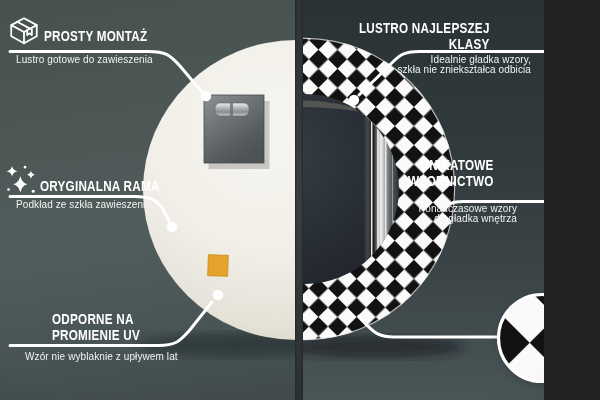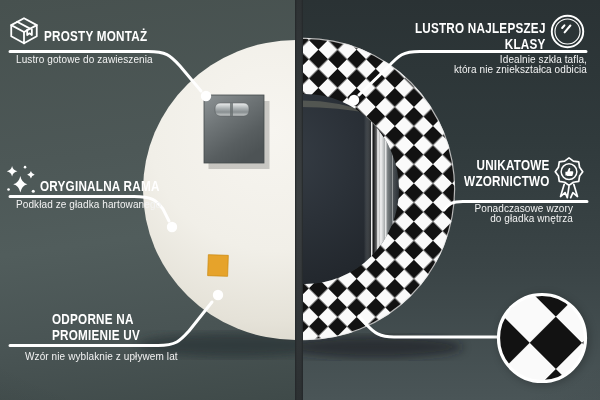--- a/index.html
+++ b/index.html
@@ -1,17 +1,17 @@
 <!DOCTYPE html>
 <html><head>
 <meta charset="utf-8">
 <style>
   html,body{margin:0;padding:0;background:#222;}
   .stage{
-    position:relative;width:600px;height:400px;overflow:hidden;
+    position:relative;width:544px;height:400px;overflow:hidden;
     font-family:"Liberation Sans",sans-serif;color:#fff;
   }
   .bg-left{
     position:absolute;left:0;top:0;width:299px;height:400px;
     background:linear-gradient(172deg,#47514f 0%,#4d5857 38%,#515d5c 58%,#495454 80%,#3f4a49 100%);
   }
   .bg-right{
     position:absolute;left:299px;top:0;width:301px;height:400px;
     background:linear-gradient(180deg,#2a3234 0%,#303a3c 35%,#3b4547 68%,#4a5557 100%);
   }
@@ -188,37 +188,37 @@
   </div>
   <div class="icon-box" style="left:549px;top:13px">
     <svg width="37" height="37" viewBox="0 0 36 36" fill="none" stroke="#fff" stroke-linecap="round">
       <circle cx="18" cy="18" r="15.3" stroke-width="1.9"></circle>
       <circle cx="18" cy="18" r="12.2" stroke-width="1.1"></circle>
       <path d="M12.8 14.6 l2.2-2.6" stroke-width="2"></path>
       <path d="M15.2 18.8 l5.6-6.6" stroke-width="2"></path>
     </svg>
   </div>
   <div class="txt sub two right-align" style="right:13px;top:55px;transform:none;">
-    <div>Idealnie szkła tafla,</div>
-    <div>która nie zniekształca odbicia</div>
+    <div>Idealnie gładka wzory,</div>
+    <div>szkła nie zniekształca odbicia</div>
   </div>
 
   <div class="icon-box" style="left:5px;top:163px">
     <svg width="33" height="33" viewBox="0 0 28 28" fill="#fff">
       <path d="M13 11 Q14.2 16.8 19 18 Q14.2 19.2 13 25 Q11.8 19.2 7 18 Q11.8 16.8 13 11 Z"></path>
       <path d="M6 2.5 Q6.8 6.2 10.5 7 Q6.8 7.8 6 11.5 Q5.2 7.8 1.5 7 Q5.2 6.2 6 2.5 Z"></path>
       <path d="M22 6.8 Q22.6 9.4 25.2 10 Q22.6 10.6 22 13.2 Q21.4 10.6 18.8 10 Q21.4 9.4 22 6.8 Z"></path>
       <circle cx="24" cy="24" r="1.3"></circle>
       <circle cx="3" cy="22.5" r="1.1"></circle>
       <circle cx="17" cy="3.5" r="1.1"></circle>
     </svg>
   </div>
   <div class="txt h-title" style="left:40px;top:178px">ORYGINALNA RAMA</div>
   <div class="txt sub two" style="left:10px;top:200px">
-    <div>Podkład ze gładka hartowanego</div>
+    <div>Podkład ze szkła zawieszenia</div>
   </div>
 
   <div class="txt h-title two right-align" style="right:50px;top:157px">
     <div>UNIKATOWE</div>
     <div>WZORNICTWO</div>
   </div>
   <div class="icon-box" style="left:551px;top:155px">
     <svg width="36" height="46" viewBox="0 0 34 42" fill="none" stroke="#fff" stroke-width="1.6" stroke-linejoin="round" stroke-linecap="round">
       <path d="M30 15 L26.98 19.13 L26.19 24.19 L21.13 24.98 L17 28 L12.87 24.98 L7.81 24.19 L7.02 19.13 L4 15 L7.02 10.87 L7.81 5.81 L12.87 5.02 L17 2 L21.13 5.02 L26.19 5.81 L26.98 10.87 Z"></path>
       <circle cx="17" cy="15" r="7.4" stroke-width="1.4"></circle>

